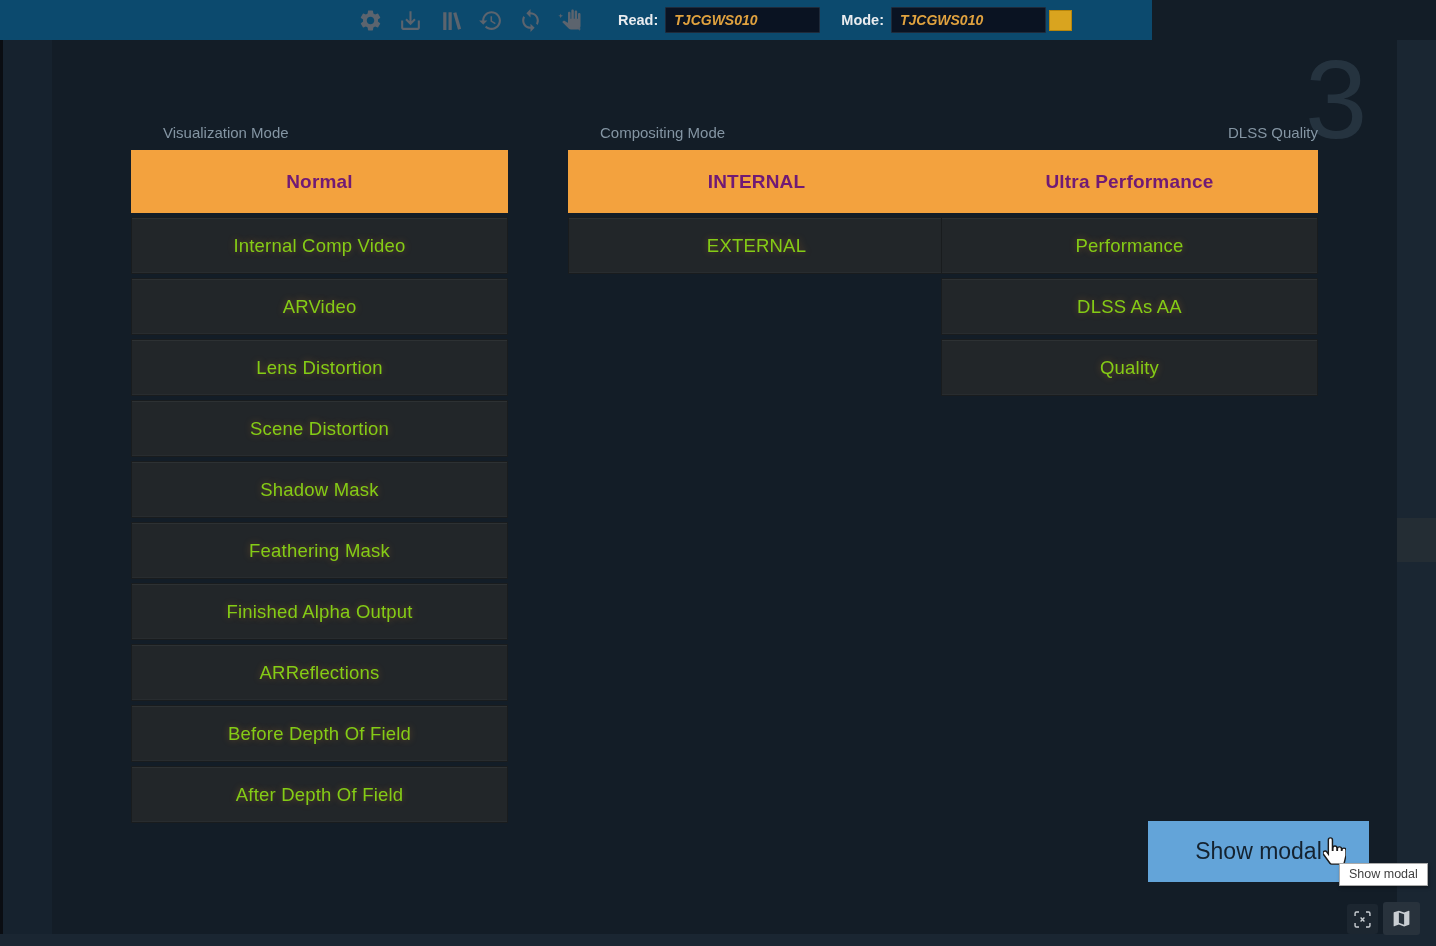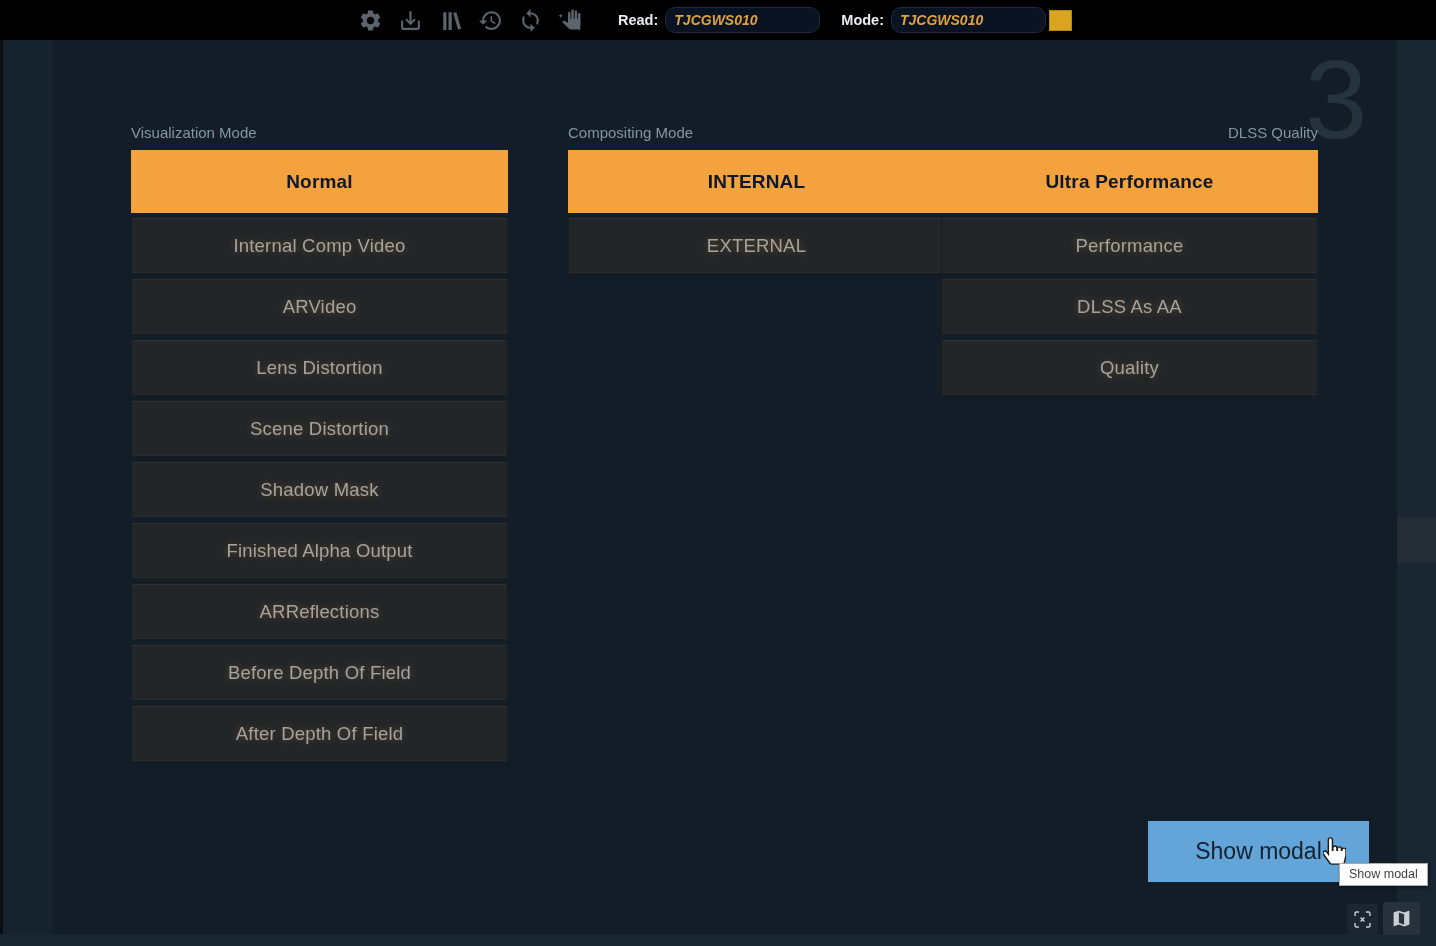--- a/index.html
+++ b/index.html
@@ -9,53 +9,53 @@
     -webkit-font-smoothing:antialiased;
   }
   
   .edge-strip { position:absolute; left:0; top:0; width:3px; height:946px; background:#0a0d12; }
   .left-band  { position:absolute; left:3px; top:40px; width:49px; height:906px; background:#16222e; }
   .right-strip{ position:absolute; left:1397px; top:40px; width:39px; height:894px; background:#1a2632; }
   .scroll-thumb{ position:absolute; left:1397px; top:518px; width:39px; height:44px; background:#242d34; }
   .bottom-band{ position:absolute; left:0; top:934px; width:1436px; height:12px; background:#1a2632; }
 
   
-  .toolbar { position:absolute; left:0; top:0; width:1436px; height:40px; background:#000000; }
+  .toolbar { position:absolute; left:0; top:0; width:1152px; height:40px; background:#0c4a6e; }
   .tb-icons { position:absolute; left:358px; top:0; height:40px; display:flex; align-items:center; gap:15px; }
   .tb-icons svg { width:25px; height:25px; fill:#5c646e; display:block; }
   .io-group { position:absolute; left:618px; top:0; height:40px; display:flex; align-items:center; }
   .tb-label { color:#e9ecef; font-size:14.5px; font-weight:600; margin-right:7px; }
   .tb-input {
-    width:137px; height:24px; background:#0a1322; border:1px solid #1f2a3a; border-radius:10px;
+    width:137px; height:24px; background:#0a1322; border:1px solid #1f2a3a; border-radius:1px;
     color:#e0a23f; font-style:italic; font-size:14px; font-weight:600; padding:0 8px;
     font-family:"Liberation Sans", sans-serif; outline:none;
   }
   .send-label { margin-left:21px; }
   .gold-swatch { position:absolute; left:1049px; top:10px; width:23px; height:21px;
     background:#d9a41f; border:1px solid #b8860b; box-sizing:border-box; }
 
   
   .watermark { position:absolute; left:1305px; top:38px; font-size:112px; line-height:1.1;
     color:#25333f; font-weight:400; user-select:none; }
 
   
   .col { position:absolute; top:124px; width:377px; }
   .col-1 { left:131px; } .col-2 { left:568px; } .col-3 { left:941px;text-align:right; }
-  .col-label { color:#8495a3; font-size:15px; height:17px; margin-bottom:9px; }
+  .col-label { color:#8495a3; font-size:15px; height:17px; margin-bottom:9px;margin-left:32px; }
   .opt {
     height:57px; background:#222629; border:1px solid #191c1e; box-sizing:border-box;
     box-shadow: inset 0 1px 0 rgba(255,255,255,0.05), inset 0 -1px 0 rgba(255,255,255,0.03);
-    color:#a3a3a3; display:flex; align-items:center; justify-content:center;
+    color:#84cc16; display:flex; align-items:center; justify-content:center;
     font-size:18.5px; letter-spacing:.2px; text-shadow:0 0 7px rgba(222,134,40,.4);
     cursor:pointer;
   }
   .opt + .opt { margin-top:4px; }
   .opt.selected {
     height:63px; background:#f3a23e; border-color:#f3a23e;
-    color:#0f172a; font-weight:700; font-size:19px; text-shadow:none; box-shadow:none;
+    color:#701a75; font-weight:700; font-size:19px; text-shadow:none; box-shadow:none;
   }
 
   
   .show-modal {
     position:absolute; left:1148px; top:821px; width:221px; height:61px;
     background:#63a4d9; color:#14222f; font-size:23px;
     display:flex; align-items:center; justify-content:center; cursor:pointer;
   }
   .cursor-svg { position:absolute; left:1323px; top:837px; width:23px; height:28px; }
   .tooltip {
@@ -118,20 +118,21 @@
   <div class="watermark">3</div>
 
   <div class="col col-1">
     <div class="col-label">Visualization Mode</div>
     <div class="opt selected">Normal</div>
     <div class="opt">Internal Comp Video</div>
     <div class="opt">ARVideo</div>
     <div class="opt">Lens Distortion</div>
     <div class="opt">Scene Distortion</div>
     <div class="opt">Shadow Mask</div>
+    <div class="opt">Feathering Mask</div>
     <div class="opt">Finished Alpha Output</div>
     <div class="opt">ARReflections</div>
     <div class="opt">Before Depth Of Field</div>
     <div class="opt">After Depth Of Field</div>
   </div>
 
   <div class="col col-2">
     <div class="col-label">Compositing Mode</div>
     <div class="opt selected">INTERNAL</div>
     <div class="opt">EXTERNAL</div>

